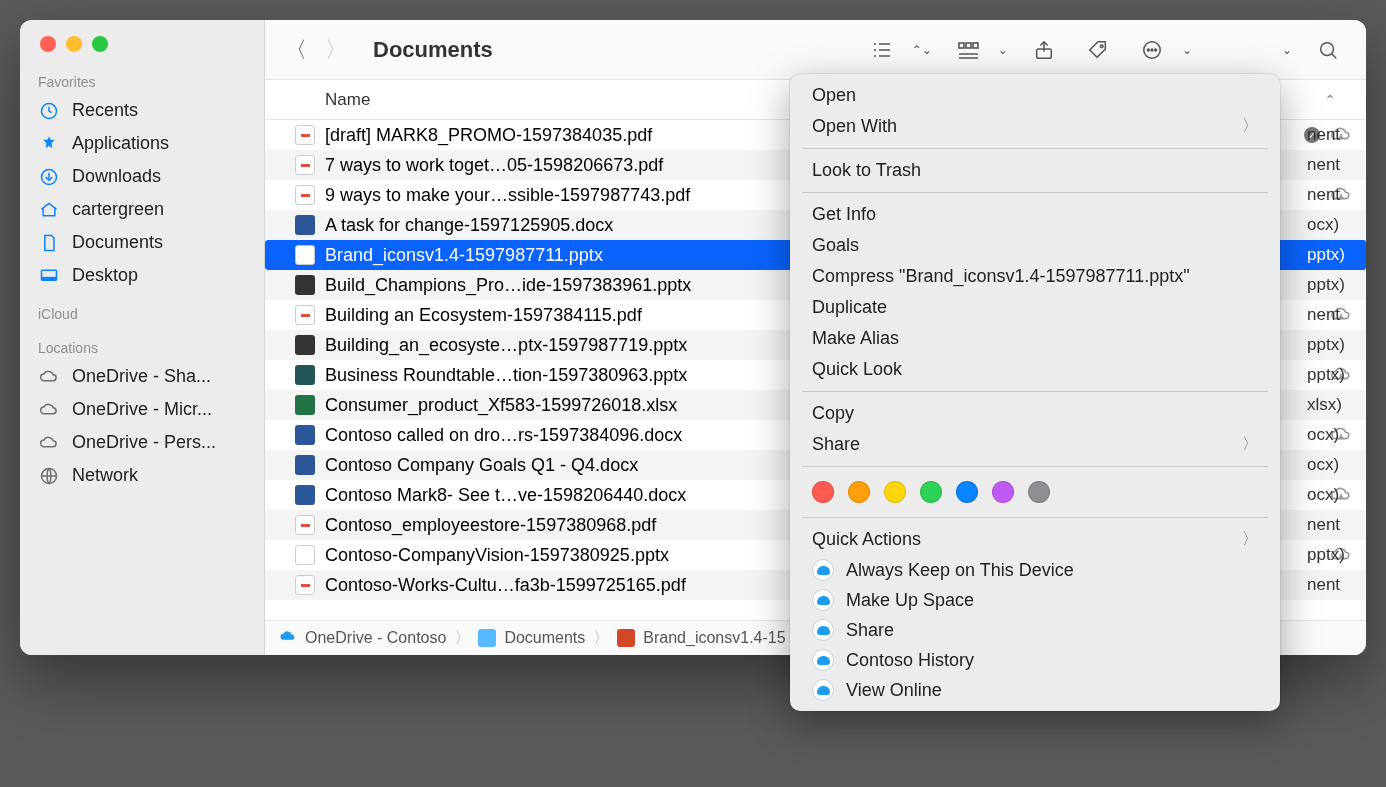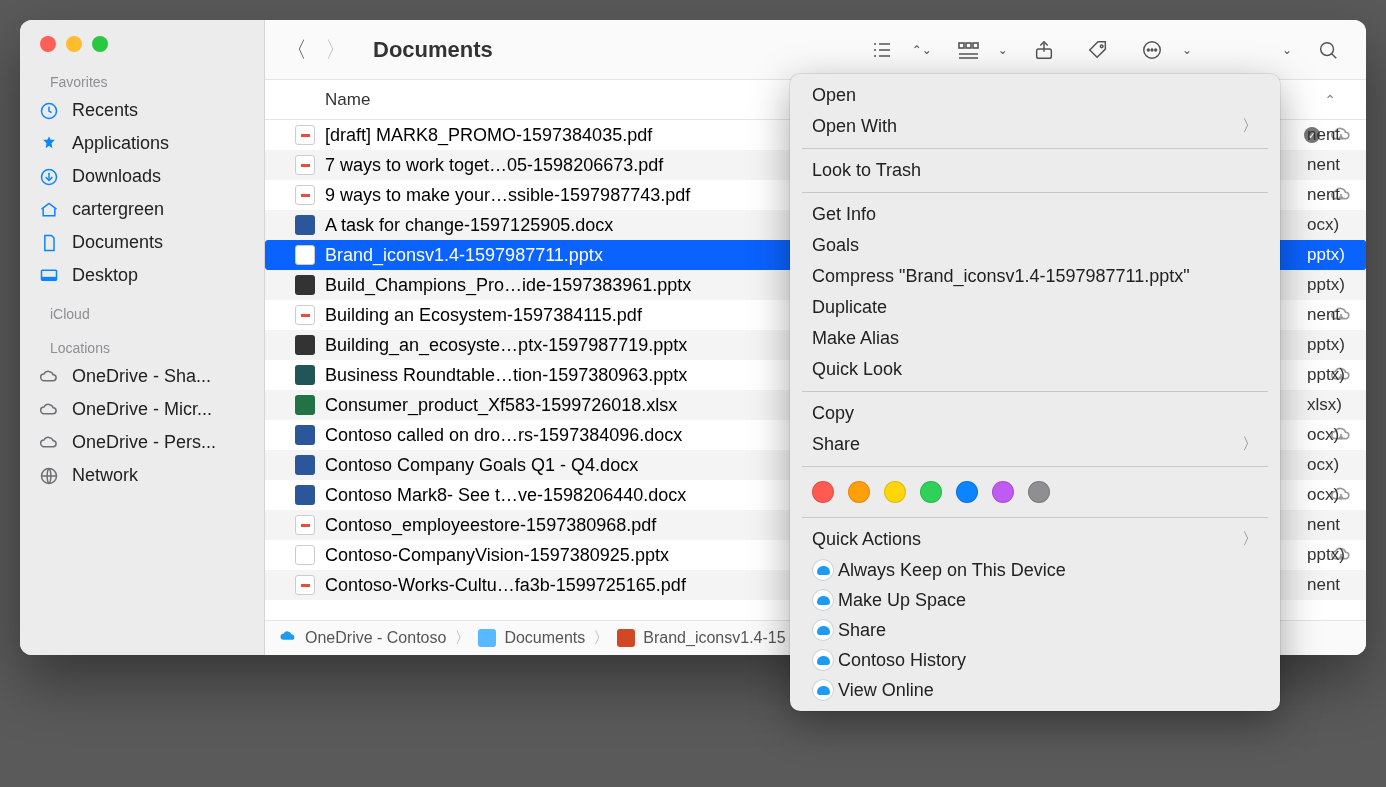--- a/index.html
+++ b/index.html
@@ -35,21 +35,20 @@
   .traffic-lights { display:flex; gap:10px; padding: 6px 0 8px 20px;}
   .tlight { width:16px; height:16px; border-radius:50%; }
   .tl-red { background:#ff5f57; }
   .tl-yellow { background:#febc2e; }
   .tl-green { background:#28c840; }
   .sidebar .section-label {
     font-size: 14px;
     color: #8e8e93;
     padding: 14px 18px 4px 18px;
     font-weight: 500;
-    margin-left: 12px;
   }
   .sidebar-item {
     display:flex; align-items:center; gap:12px;
     padding: 6px 18px;
     font-size: 18px;
     color:#222;
     cursor: default;
   }
   .sidebar-item .icn { width:22px; display:flex; justify-content:center; }
   .sidebar-item svg { stroke:#0a84ff; fill:none; stroke-width:1.8; }
@@ -132,21 +131,21 @@
     padding: 6px 0;
     font-size:18px;
     color:#222;
     z-index: 50;
   }
   .mi { padding: 5px 22px; display:flex; align-items:center; gap:12px; position:relative;}
   .mi .arrow { margin-left:auto; color:#777; font-size:16px;}
   .msep { height:1px; background:#c8c8c8; margin: 6px 12px;}
   .tag-row { display:flex; gap:14px; padding: 8px 22px;}
   .tag-dot { width:22px;height:22px;border-radius:50%; box-shadow: inset 0 0 0 1px rgba(0,0,0,0.12);}
-  .qa-item { padding: 4px 22px 4px 22px; display:flex; align-items:center; gap:4px;}
+  .qa-item { padding: 4px 22px 4px 22px; display:flex; align-items:center; gap:12px;}
   .qa-icon { width:22px;height:22px;border-radius:50%; background:#fff; box-shadow: inset 0 0 0 1px #cdd5dc; display:flex;align-items:center;justify-content:center;}
   .qa-icon::after{ content:""; width:13px;height:9px; background:#1d9bf0; border-radius: 6px 6px 3px 3px; }
 </style>
 </head>
 <body>
 
 <div class="window">
 
   <div class="sidebar">
     <div class="traffic-lights">

